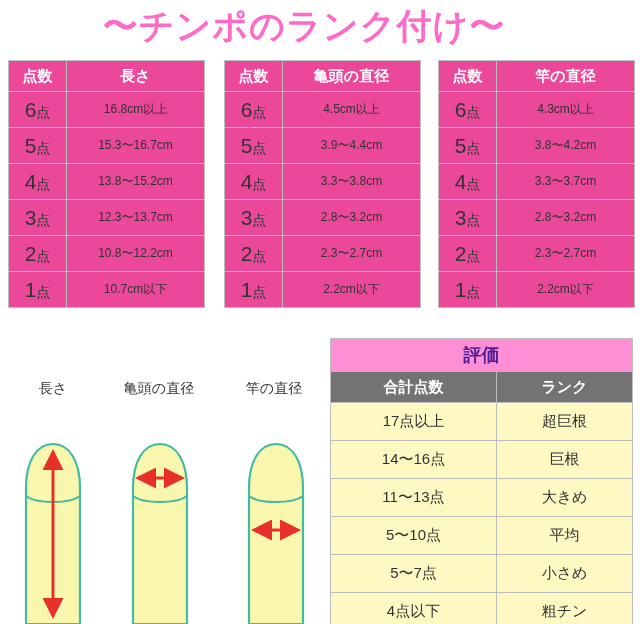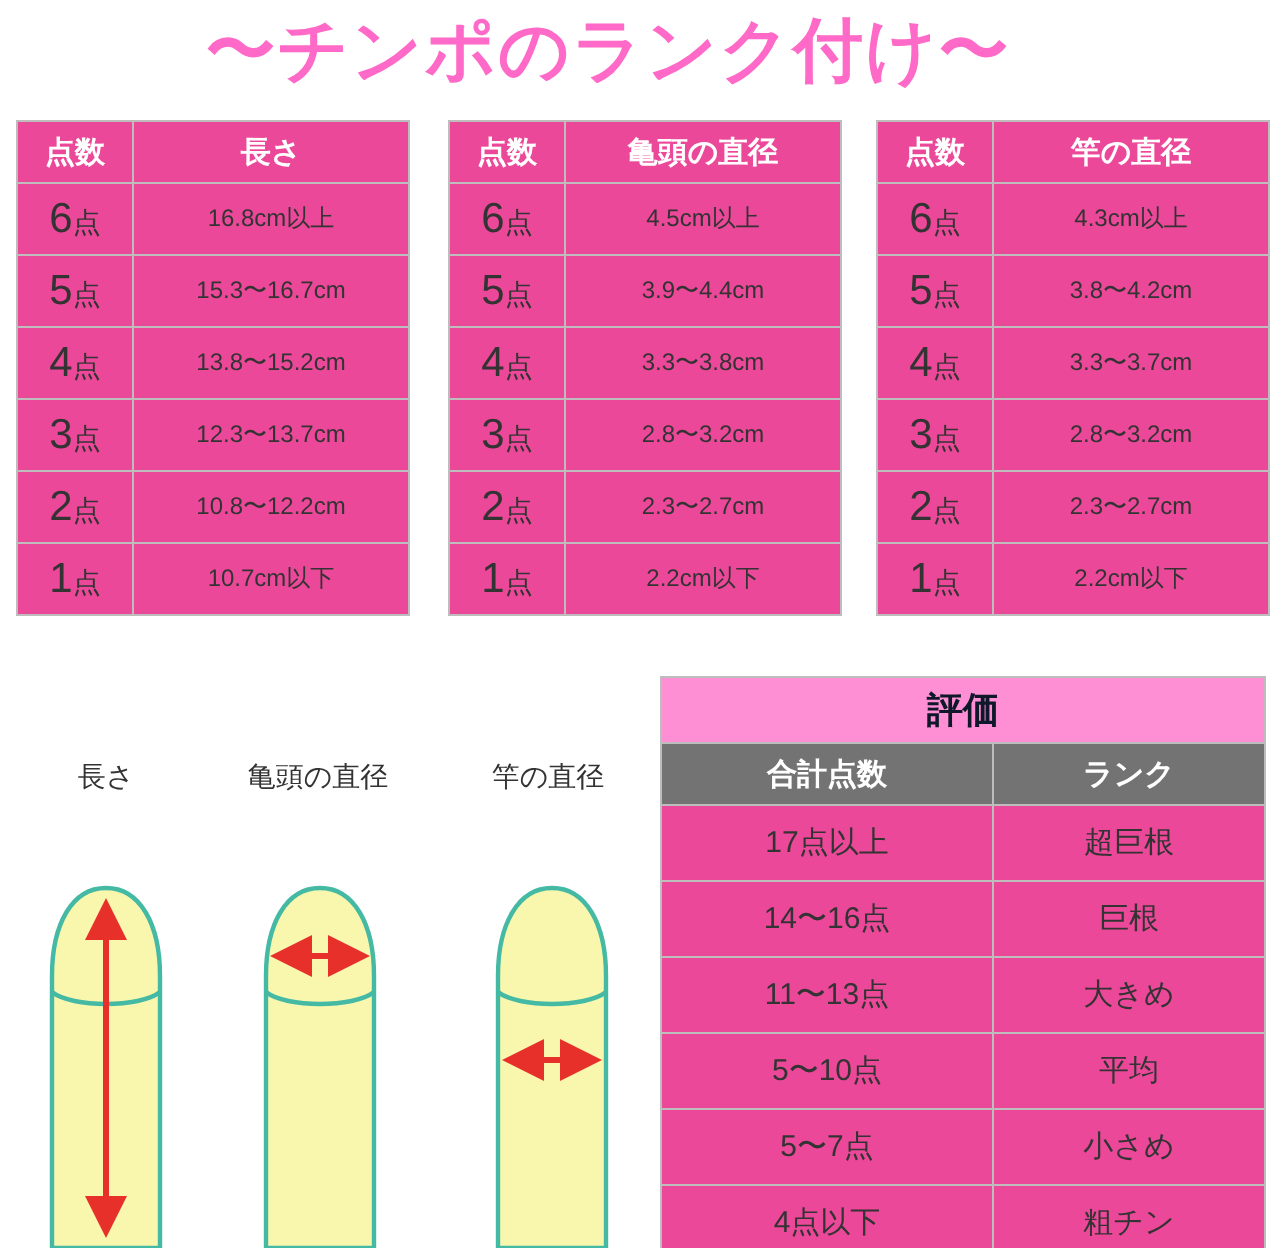--- a/index.html
+++ b/index.html
@@ -84,25 +84,25 @@
     top: 338px;
     width: 302px;
     border-collapse: collapse;
     table-layout: fixed;
   }
   #table-eval td, #table-eval th {
     border: 1px solid #bdbdbd;
     text-align: center;
     vertical-align: middle;
     padding: 0;
-    background: #ec4899;
+    background: #fef9c3;
   }
   #table-eval .eval-title {
     background: #ff8fd4;
-    color: #0f172a;
+    color: #4c1d95;
     font-size: 18px;
     font-weight: bold;
     height: 32px;
   }
   #table-eval .eval-sub {
     background: #737373;
     color: #ffffff;
     font-size: 15px;
     font-weight: bold;
     height: 30px;

